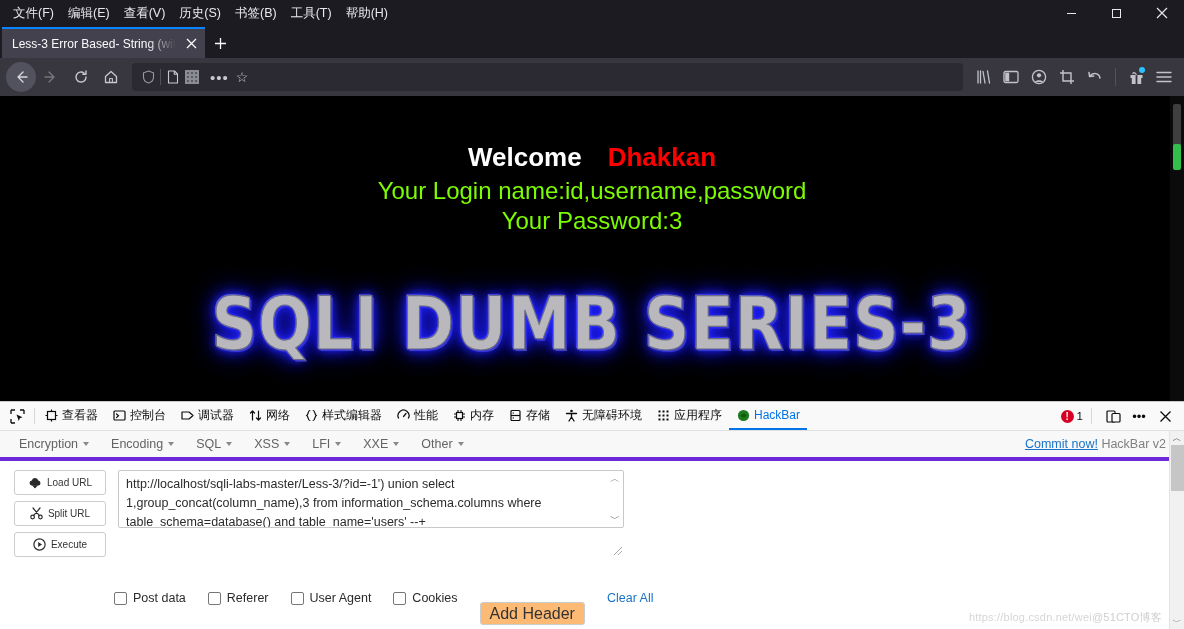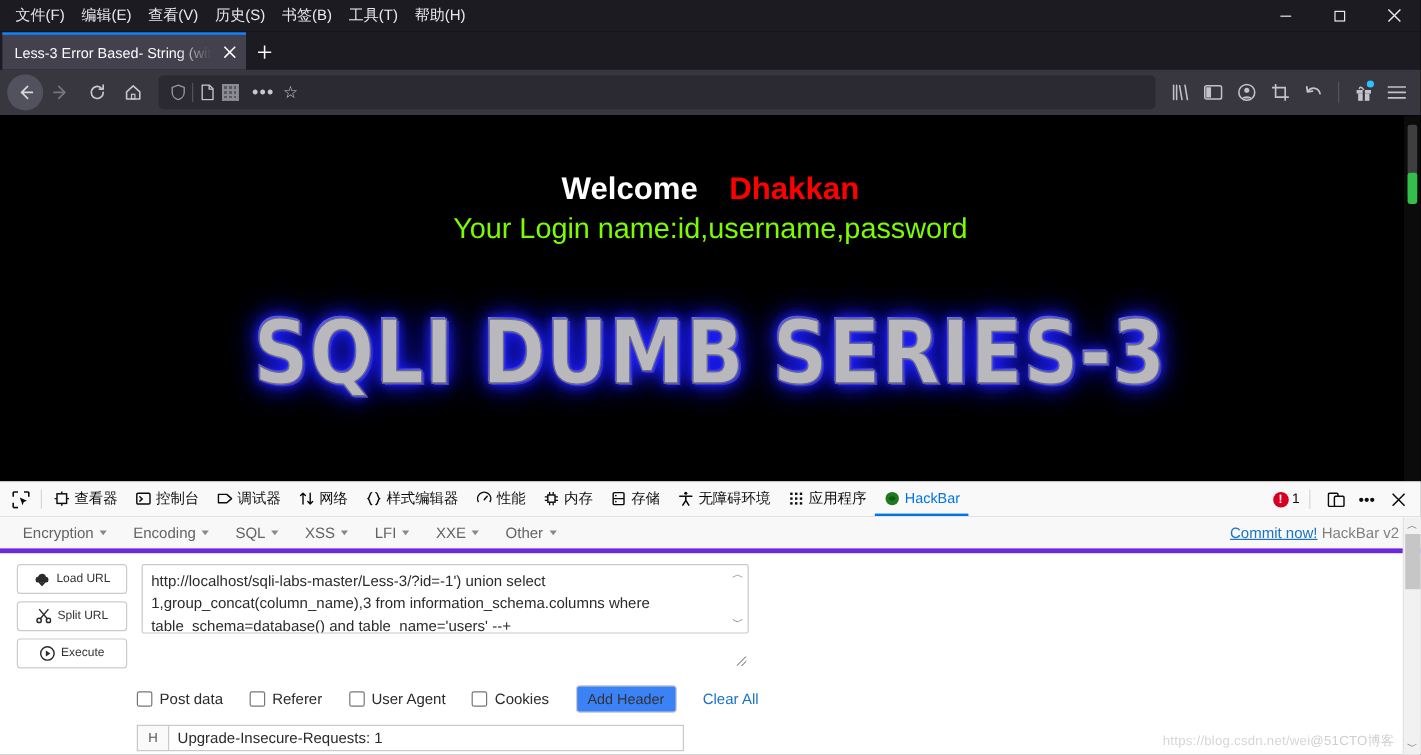--- a/index.html
+++ b/index.html
@@ -223,21 +223,21 @@
   .hb-opts {
     display: flex; align-items: center; gap: 0; padding: 14px 0 0 114px;
   }
   .hb-check { display: flex; align-items: center; gap: 6px; margin-right: 22px; font-size: 12.5px; color: #2b2b2b; }
   .cbox {
     width: 13px; height: 13px; border: 1px solid #767676; background: #fff;
     border-radius: 2px; flex: none;
   }
   .hb-addhdr {
     height: 23px; padding: 0 9px; border: 1px solid #ccc; border-radius: 3px;
-    background: #3b82f6; font-size: 12px; color: #333; display: flex; align-items: center;
+    background: #fdba74; font-size: 16px; color: #333; display: flex; align-items: center; margin-top: 31px;
   }
   .hb-clearall { font-size: 12.5px; color: #1a73c7; margin-left: 22px; }
 
   .hb-hdrrow { display: flex; padding: 10px 0 0 114px; }
   .hdr-key {
     width: 26px; height: 22px; border: 1px solid #c9c9c9; border-right: none;
     background: #fafafa; display: flex; align-items: center; justify-content: center;
     font-size: 11px; color: #555;
   }
   .hdr-val {
@@ -401,20 +401,21 @@
           </svg>
       </div>
     </div>
   </div>
 
   <div class="page">
     <div class="welcome-line">
       <span class="w-white">Welcome</span><span class="w-red">Dhakkan</span>
     </div>
     <div class="green-line">Your Login name:id,username,password</div>
+    <div class="green-line small">Your Password:3</div>
     <div class="sqli-banner">SQLI DUMB SERIES-3</div>
 
     <div class="page-scrollbar">
       <div class="page-scroll-track"></div>
       <div class="page-scroll-thumb"></div>
     </div>
   </div>
 
   <div class="devtools">
 

